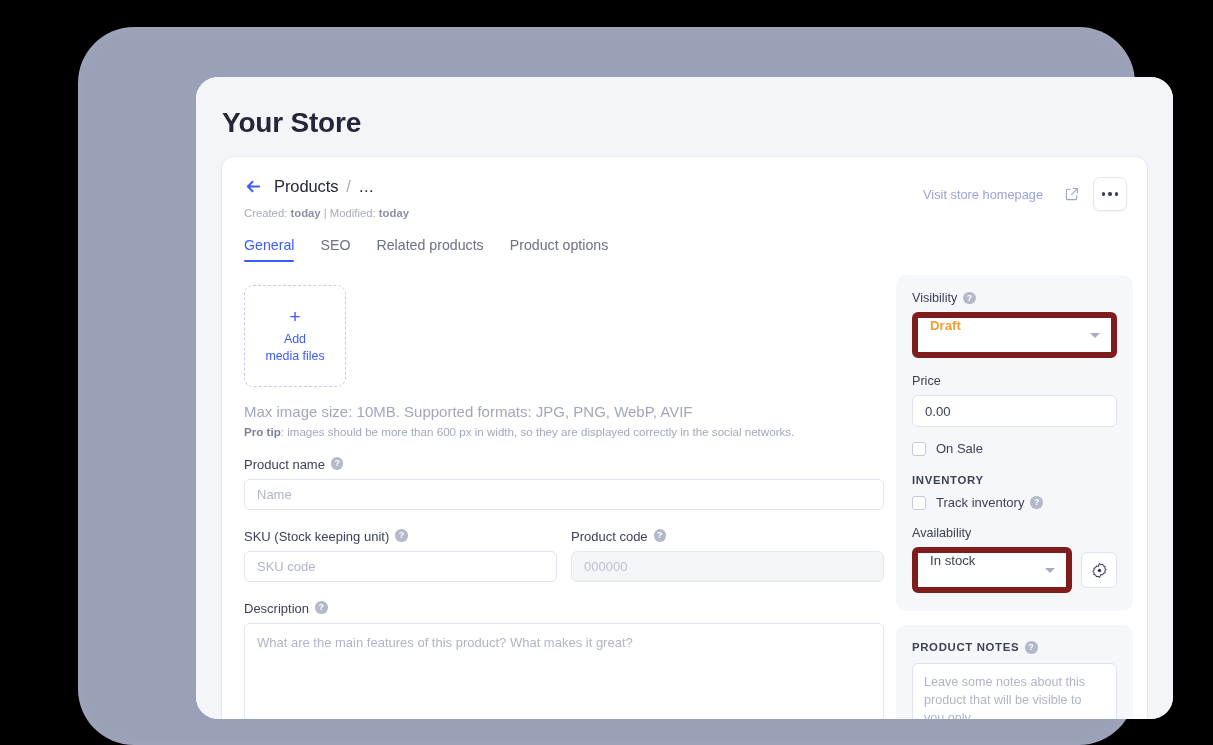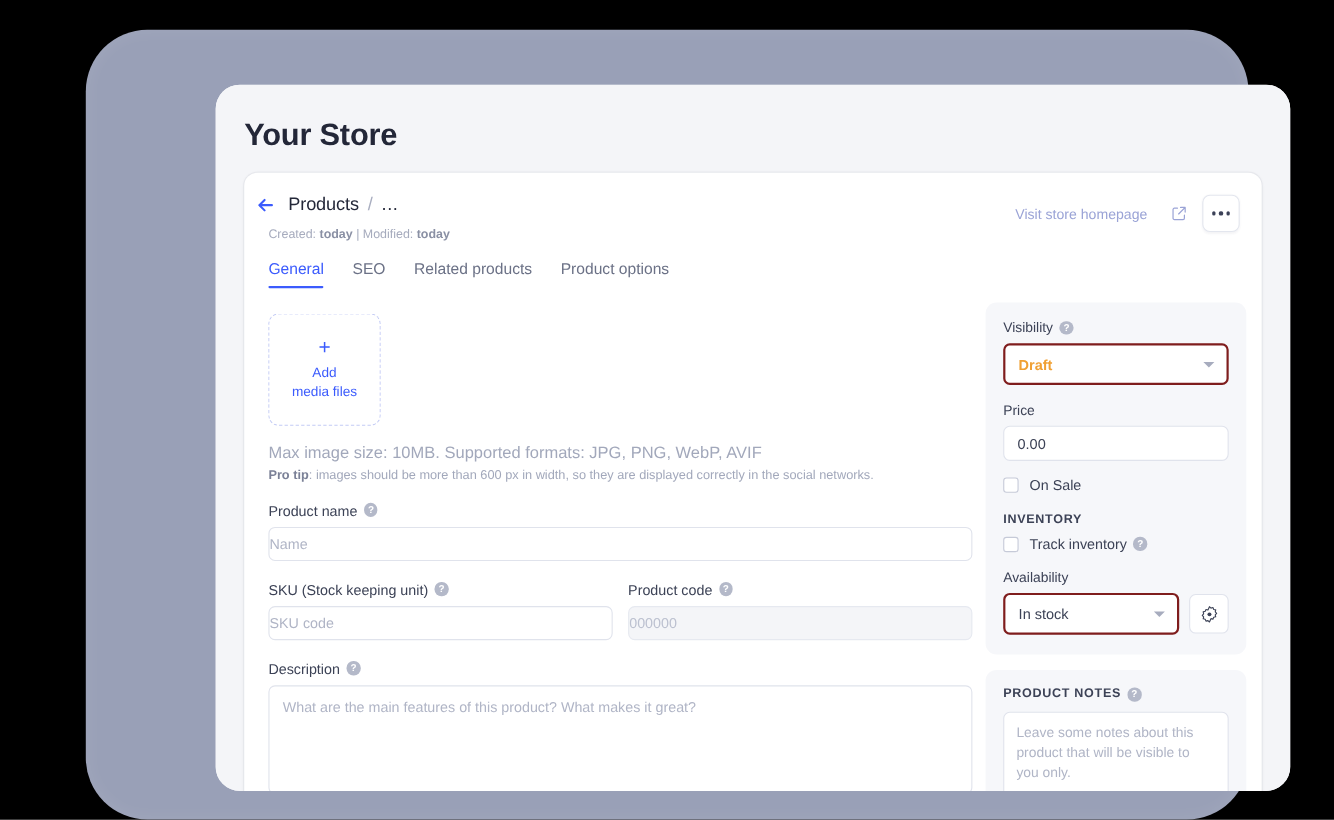--- a/index.html
+++ b/index.html
@@ -75,21 +75,21 @@
   }
 
   
   .card-head {
     position: absolute;
     left: 0; top: 0; right: 0;
     height: 68px;
   }
   .breadcrumb {
     position: absolute;
-    left: 10px;
+    left: 22px;
     top: 20px;
     display: flex;
     align-items: center;
     gap: 11px;
   }
   .back-arrow {
     width: 19px; height: 19px;
     display: block;
     cursor: pointer;
   }
@@ -249,21 +249,21 @@
 
   .inp {
     width: 100%;
     box-sizing: border-box;
     height: 31px;
     border: 1px solid #e0e3ec;
     border-radius: 6px;
     background: #fff;
     font-size: 13px;
     color: #3c4256;
-    padding: 0 0;
+    padding: 0 12px;
     font-family: "Liberation Sans", sans-serif;
     outline: none;
   }
   .inp::placeholder { color: #b0b5c6; }
   .inp.disabled {
     background: #f4f5f8;
     border-color: #e6e9f0;
   }
   .inp.disabled::placeholder { color: #bcc1d0; }
 
@@ -316,25 +316,25 @@
     font-size: 11.4px;
     font-weight: bold;
     letter-spacing: 0.65px;
     color: #3c4256;
     margin-bottom: 9px;
   }
 
   .select {
     position: relative;
     height: 34px;
-    border: 2px solid #7f1d1d;
+    border: 6px solid #7f1d1d;
     border-radius: 6px;
     background: #fff;
     display: flex;
-    align-items: center;
+    align-items: flex-start;
     padding: 0 12px;
     font-size: 13.2px;
     cursor: pointer;
   }
   .select .val { color: #3c4256; }
   .select .val.draft { color: #f0a033; font-weight: bold; }
   .chev {
     position: absolute;
     right: 11px;
     top: 50%;

